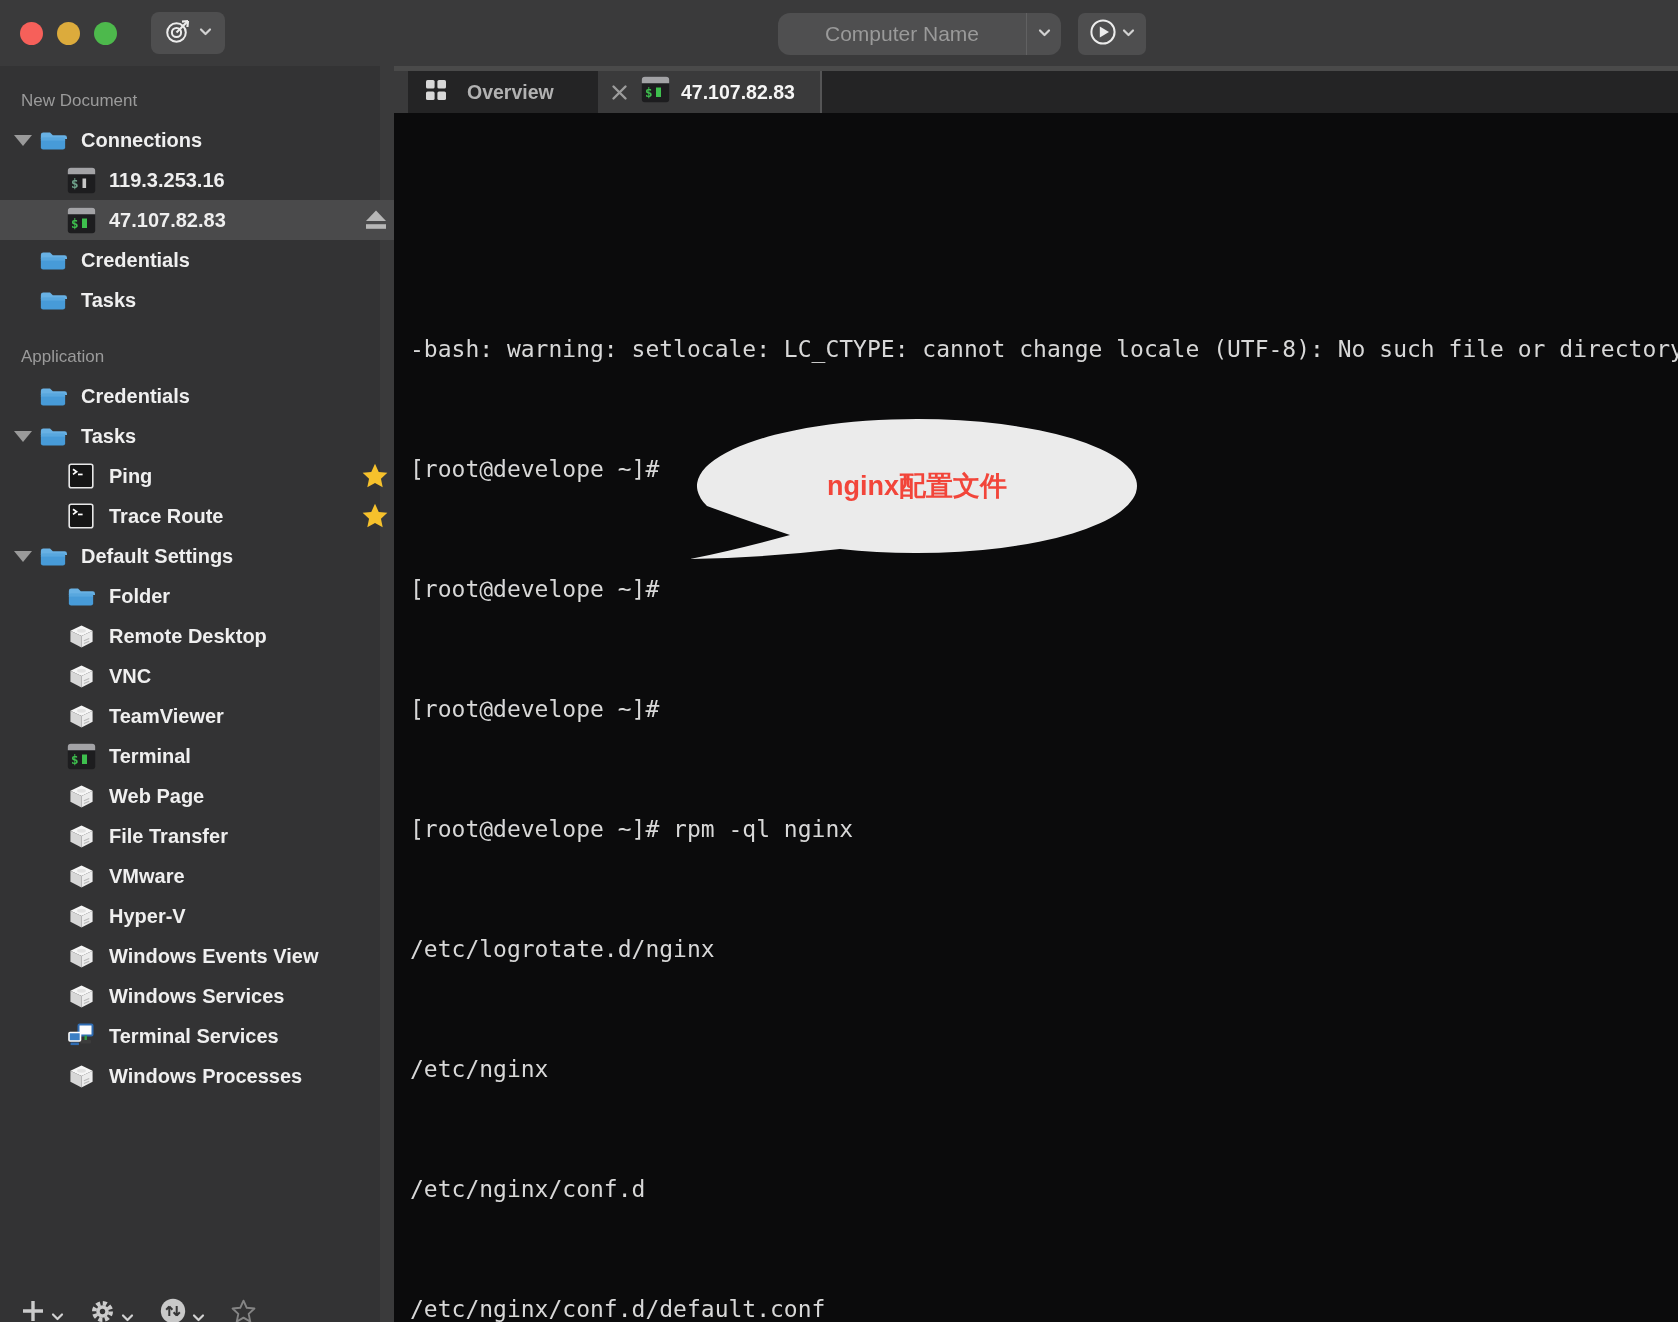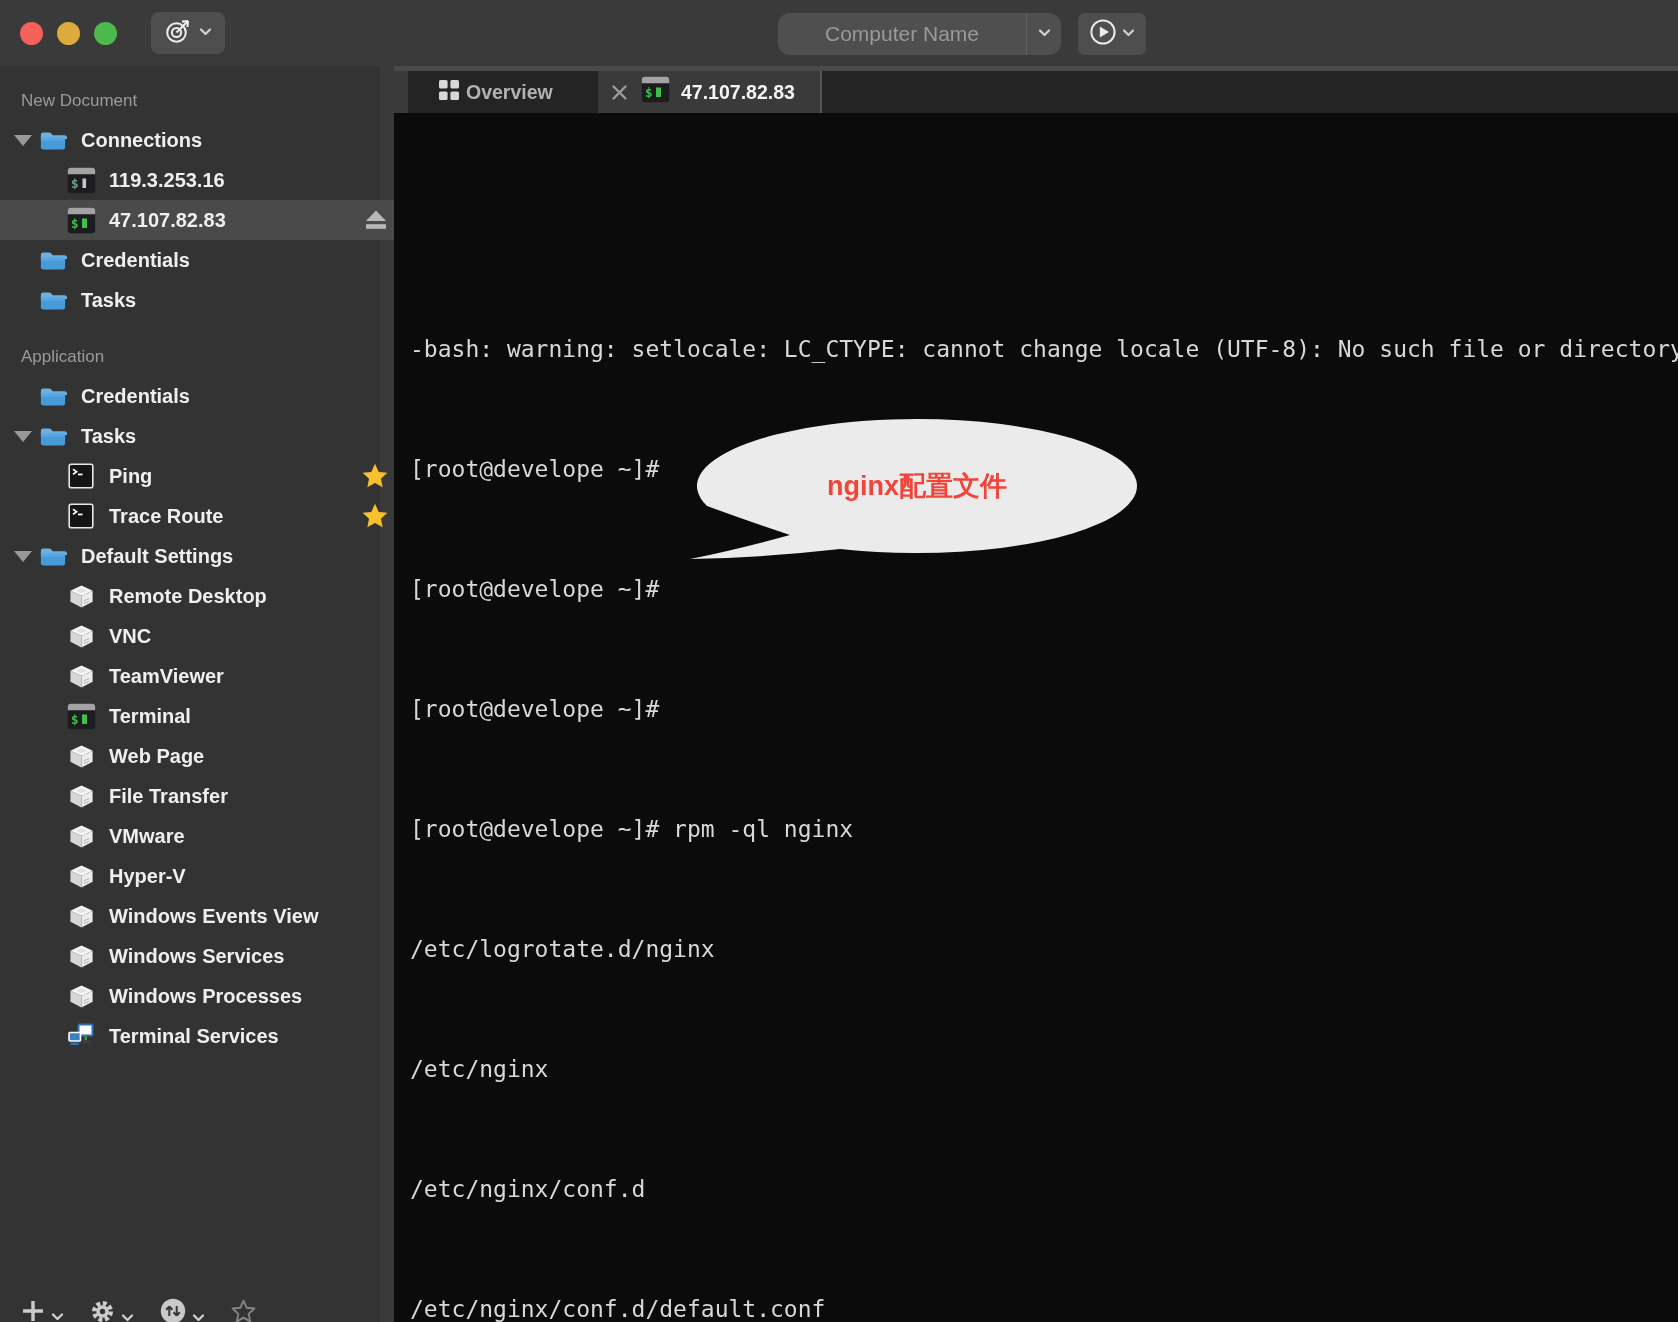--- a/index.html
+++ b/index.html
@@ -65,21 +65,21 @@
     position:absolute; left:0; bottom:-14px; height:46px; z-index:2;
     display:flex; align-items:center; padding-left:20px; gap:24px;
   }
   .btool-group { display:flex; align-items:flex-end; gap:4px; }
 
   
   .main { flex:1; min-width:0; display:flex; flex-direction:column; }
   .tabbar { height:47px; flex:none; background:#242425; border-top:5px solid #4a4a4a; display:flex; align-items:stretch; }
   .tab-spacer { width:14px; flex:none; background:#3a3a3b; }
   .tab { display:flex; align-items:center; font-size:19.5px; font-weight:600; cursor:default; }
-  .tab-overview { width:190px; flex:none; background:#242425; color:#b2b2b2; gap:6px; padding-left:30px; }
+  .tab-overview { width:190px; flex:none; background:#242425; color:#b2b2b2; gap:20px; padding-left:17px; }
   .tab-active { width:224px; flex:none; background:#3a3a3b; color:#f5f5f5; gap:11px; padding-left:11px; border-right:2px solid #555556; }
   .tab-close { display:flex; align-items:center; }
   .tabbar-rest { flex:1; background:#242425; }
 
   
   .terminal { flex:1; background:#0b0b0c; position:relative; overflow:hidden; }
   .term-body {
     padding:41px 0 0 16px;
     font-family:"DejaVu Sans Mono", monospace; font-size:23px; line-height:30px;
     color:#d8d8d8; white-space:pre;
@@ -283,20 +283,32 @@
             <svg width="28" height="24" viewBox="0 0 30 25">
               <path d="M2 7 q0-2.6 2.6-2.6 h7.2 l3 3.1 h12.6 q2.6 0 2.6 2.6 v1.4 H2 Z" fill="#68b1e4"></path>
               <rect x="2" y="10" width="26" height="12.6" rx="2.4" fill="#479bd8"></rect>
               <rect x="2" y="10" width="26" height="3.2" fill="#58a7de"></rect>
             </svg>
           </span>
           <span class="rlabel">Default Settings</span>
 
         </div>
 
+        <div class="srow level-1">
+
+          <span class="ricon">
+            <svg width="28" height="24" viewBox="0 0 30 25">
+              <path d="M2 7 q0-2.6 2.6-2.6 h7.2 l3 3.1 h12.6 q2.6 0 2.6 2.6 v1.4 H2 Z" fill="#68b1e4"></path>
+              <rect x="2" y="10" width="26" height="12.6" rx="2.4" fill="#479bd8"></rect>
+              <rect x="2" y="10" width="26" height="3.2" fill="#58a7de"></rect>
+            </svg>
+          </span>
+          <span class="rlabel">Folder</span>
+
+        </div>
 
         <div class="srow level-1">
 
           <span class="ricon">
             <svg width="27" height="27" viewBox="0 0 28 28">
               <polygon points="14,2.5 25.5,8 14,13.5 2.5,8" fill="#f6f6f6"></polygon>
               <polygon points="2.5,8 14,13.5 14,25.5 2.5,19.5" fill="#d7d7d7"></polygon>
               <polygon points="25.5,8 14,13.5 14,25.5 25.5,19.5" fill="#ececec"></polygon>
               <path d="M16.5 18.5 l5.5-2.4 M16.5 21.3 l5.5-2.4" stroke="#b9b9b9" stroke-width="1.1" fill="none"></path>
               <ellipse cx="14" cy="8" rx="4.6" ry="2" fill="#e3e3e3"></ellipse>
@@ -430,50 +442,50 @@
           <span class="ricon">
             <svg width="27" height="27" viewBox="0 0 28 28">
               <polygon points="14,2.5 25.5,8 14,13.5 2.5,8" fill="#f6f6f6"></polygon>
               <polygon points="2.5,8 14,13.5 14,25.5 2.5,19.5" fill="#d7d7d7"></polygon>
               <polygon points="25.5,8 14,13.5 14,25.5 25.5,19.5" fill="#ececec"></polygon>
               <path d="M16.5 18.5 l5.5-2.4 M16.5 21.3 l5.5-2.4" stroke="#b9b9b9" stroke-width="1.1" fill="none"></path>
               <ellipse cx="14" cy="8" rx="4.6" ry="2" fill="#e3e3e3"></ellipse>
             </svg>
           </span>
           <span class="rlabel">Windows Services</span>
-
-        </div>
-
-        <div class="srow level-1">
-
-          <span class="ricon">
-            <svg width="27" height="27" viewBox="0 0 28 28">
-              <polygon points="14,2.5 25.5,8 14,13.5 2.5,8" fill="#f6f6f6"></polygon>
-              <polygon points="2.5,8 14,13.5 14,25.5 2.5,19.5" fill="#d7d7d7"></polygon>
-              <polygon points="25.5,8 14,13.5 14,25.5 25.5,19.5" fill="#ececec"></polygon>
-              <path d="M16.5 18.5 l5.5-2.4 M16.5 21.3 l5.5-2.4" stroke="#b9b9b9" stroke-width="1.1" fill="none"></path>
-              <ellipse cx="14" cy="8" rx="4.6" ry="2" fill="#e3e3e3"></ellipse>
-            </svg>
-          </span>
-          <span class="rlabel">Windows Processes</span>
 
         </div>
 
         <div class="srow level-1">
 
           <span class="ricon">
             <svg width="28" height="28" viewBox="0 0 28 28">
               <rect x="11.5" y="2.5" width="14" height="11" rx="1" fill="#fdfdfd" stroke="#2f6cb3" stroke-width="2"></rect>
               <rect x="17.5" y="13.5" width="2.4" height="4.5" fill="#2f9e44"></rect>
               <rect x="13" y="18" width="11" height="3.6" rx="0.8" fill="#3c3c3c"></rect>
               <rect x="2" y="10.5" width="11.5" height="8.5" rx="1" fill="#3b7fc4" stroke="#fdfdfd" stroke-width="1.6"></rect>
               <rect x="3.6" y="20.5" width="8.3" height="2.6" fill="#2f6cb3"></rect>
             </svg>
           </span>
           <span class="rlabel">Terminal Services</span>
+
+        </div>
+
+        <div class="srow level-1">
+
+          <span class="ricon">
+            <svg width="27" height="27" viewBox="0 0 28 28">
+              <polygon points="14,2.5 25.5,8 14,13.5 2.5,8" fill="#f6f6f6"></polygon>
+              <polygon points="2.5,8 14,13.5 14,25.5 2.5,19.5" fill="#d7d7d7"></polygon>
+              <polygon points="25.5,8 14,13.5 14,25.5 25.5,19.5" fill="#ececec"></polygon>
+              <path d="M16.5 18.5 l5.5-2.4 M16.5 21.3 l5.5-2.4" stroke="#b9b9b9" stroke-width="1.1" fill="none"></path>
+              <ellipse cx="14" cy="8" rx="4.6" ry="2" fill="#e3e3e3"></ellipse>
+            </svg>
+          </span>
+          <span class="rlabel">Windows Processes</span>
 
         </div>
 
       </div>
 
     <div class="side-bottom">
 
         <div class="btool-group">
           <span><svg width="26" height="26" viewBox="0 0 26 26">
               <path d="M13 3 V23 M3 13 H23" stroke="#cccccc" stroke-width="3.4"></path>

